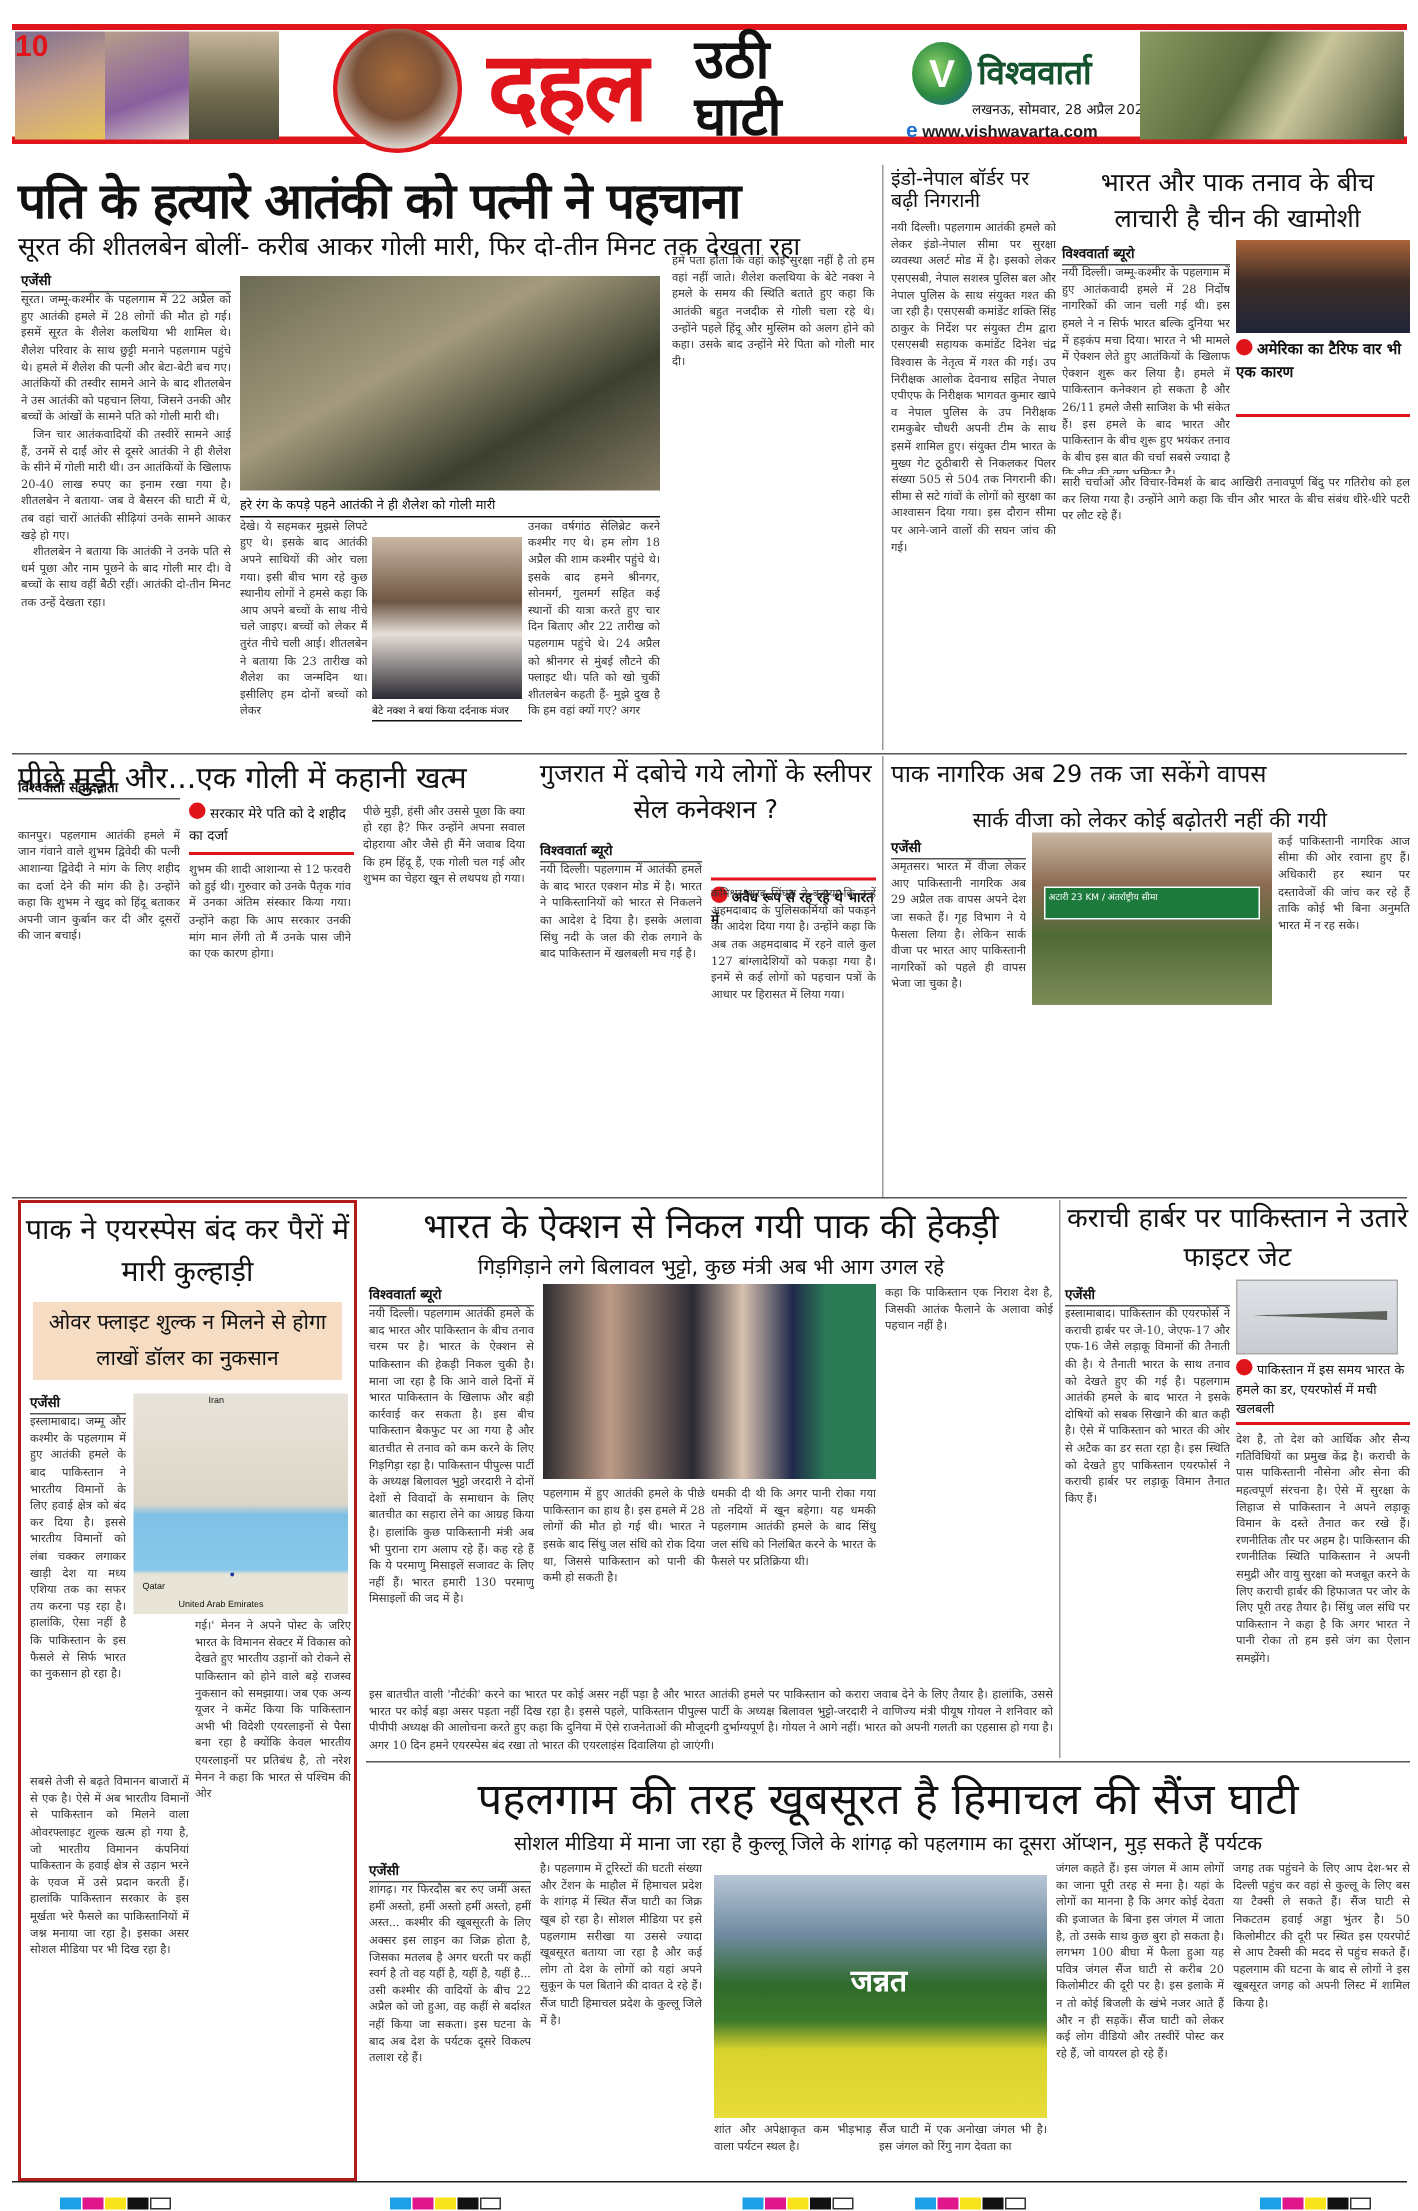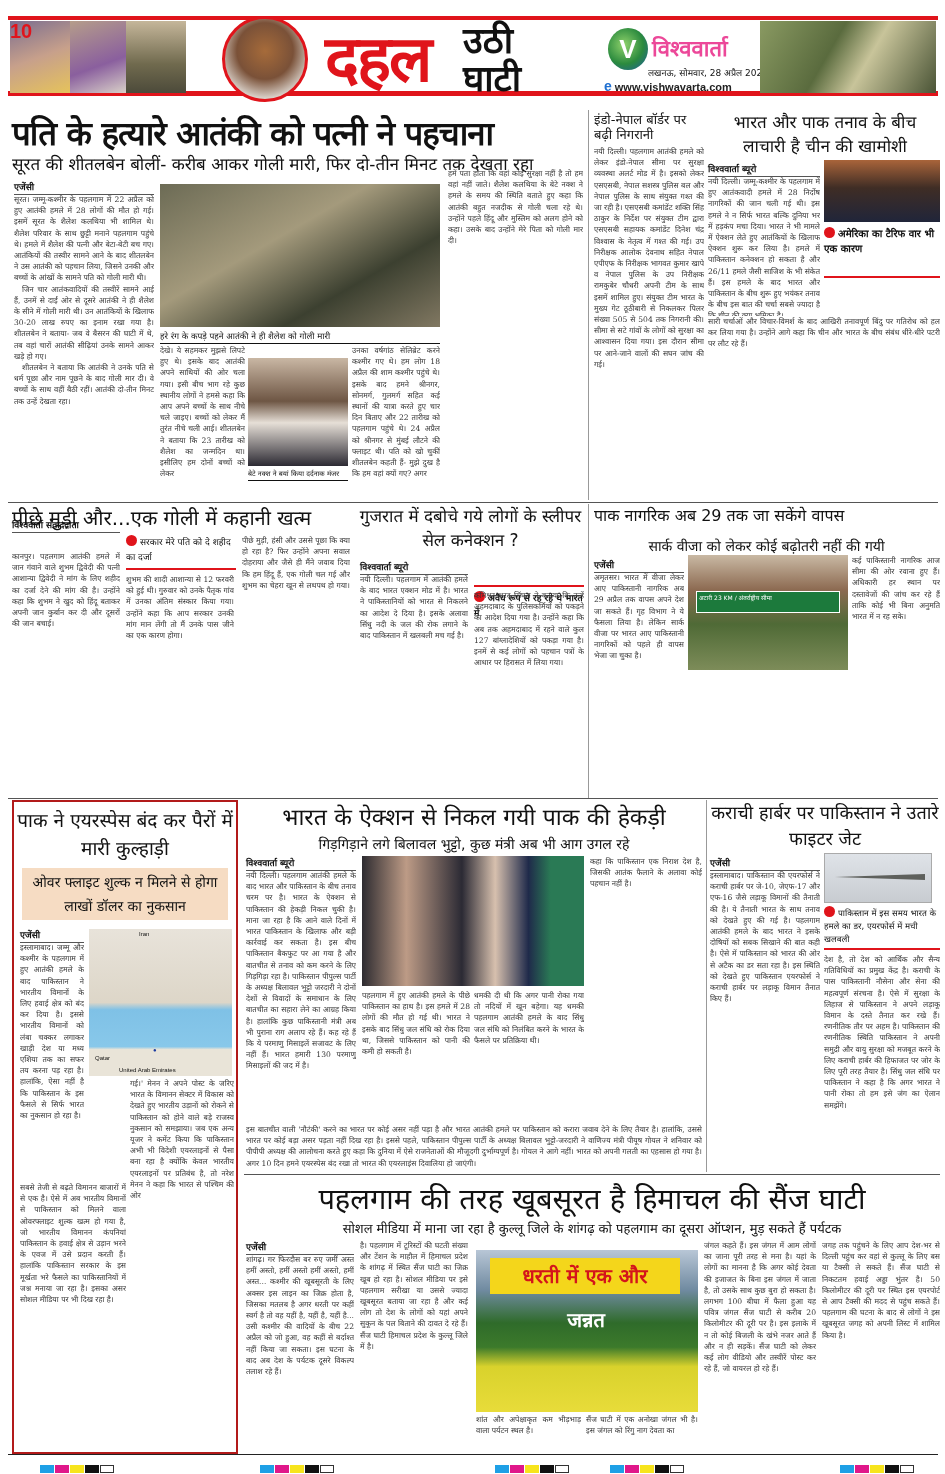--- a/index.html
+++ b/index.html
@@ -8,21 +8,21 @@
 .masthead{left:8px;top:16px;width:930px;height:80px;border-top:4px solid #e0141b;border-bottom:5px solid #e0141b;background:#fff}
 .pageno{left:10px;top:20px;font:bold 20px "Liberation Sans",sans-serif;color:#e0141b;z-index:3}
 .photo{background:linear-gradient(135deg,#8a7a6a,#c9b8a0 40%,#5d6b4c 70%,#3e4a33)}
 .photo.p1{left:10px;top:21px;width:60px;height:72px;background:linear-gradient(160deg,#7c6e8f,#c7a08b 50%,#e6c35b)}
 .photo.p2{left:70px;top:21px;width:56px;height:72px;background:linear-gradient(160deg,#b59d8a,#8a5f9e 60%,#d9d0c8)}
 .photo.p3{left:126px;top:21px;width:60px;height:72px;background:linear-gradient(180deg,#c5b69a,#706a4e 60%,#4c4a3a)}
 .circle{left:222px;top:16px;width:86px;height:86px;border-radius:50%;border:3px solid #e0141b;background:radial-gradient(circle at 50% 40%,#a66b3a,#7a5138 45%,#d8cfc7 75%);z-index:2}
 .dahal{left:325px;top:24px;font:bold 64px "DejaVu Sans",sans-serif;color:#e0141b;letter-spacing:-2px;line-height:70px}
 .uthi{left:463px;top:22px;font:bold 36px "DejaVu Sans",sans-serif;color:#111;line-height:38px}
 .logo-v{left:608px;top:28px;width:40px;height:42px;border-radius:50%;background:radial-gradient(circle at 40% 40%,#8fd26b,#2b8a3e 55%,#1c5aa6);color:#fff;font:bold 26px "Liberation Sans",sans-serif;text-align:center;line-height:42px}
-.brand{left:652px;top:32px;font:bold 22px "DejaVu Sans",sans-serif;color:#ec4899}
+.brand{left:652px;top:32px;font:bold 22px "DejaVu Sans",sans-serif;color:#14532d}
 .dateline{left:648px;top:66px;font:9px "DejaVu Sans",sans-serif;color:#111}
 .web{left:604px;top:78px;font:bold 11px "Liberation Sans",sans-serif;color:#222}
 .web .e{color:#1f6fd1;font-size:14px;margin-right:3px}
 .photo.p4{left:760px;top:21px;width:176px;height:72px;background:linear-gradient(120deg,#8a9a62,#5a6b3e 40%,#c8c49a 60%,#4a5436)}
 h1,h2,h3{font-family:"DejaVu Sans",sans-serif;font-weight:bold;color:#111}
 .hl-main{left:12px;top:110px;font-size:33px;letter-spacing:-1px;white-space:nowrap}
 .sub-main{left:12px;top:152px;font-size:17px;font-weight:normal;white-space:nowrap}
 .byline{font:bold 9px "DejaVu Sans",sans-serif;border-bottom:1px solid #555;padding-bottom:1px}
 .body{font:7.6px/11.2px "DejaVu Serif",serif;color:#333;text-align:justify;overflow:hidden}
 .img{background:linear-gradient(150deg,#6c6b55,#a49a7c 40%,#3c4030 70%,#817862)}
@@ -56,21 +56,21 @@
 <div class="abs brand">विश्ववार्ता</div>
 <div class="abs dateline">लखनऊ, सोमवार, 28 अप्रैल 2025</div>
 <div class="abs web"><span class="e">e</span><span>www.vishwavarta.com</span></div>
 <div class="abs photo p4"></div>
 
 <h1 class="abs hl-main">पति के हत्यारे आतंकी को पत्नी ने पहचाना</h1>
 <h2 class="abs sub-main">सूरत की शीतलबेन बोलीं- करीब आकर गोली मारी, फिर दो-तीन मिनट तक देखता रहा</h2>
 <div class="abs byline" style="left:14px;top:180px;width:140px">एजेंसी</div>
 <div class="abs body" style="left:14px;top:194px;width:140px;height:304px">
   <p>सूरत। जम्मू-कश्मीर के पहलगाम में 22 अप्रैल को हुए आतंकी हमले में 28 लोगों की मौत हो गई। इसमें सूरत के शैलेश कलथिया भी शामिल थे। शैलेश परिवार के साथ छुट्टी मनाने पहलगाम पहुंचे थे। हमले में शैलेश की पत्नी और बेटा-बेटी बच गए। आतंकियों की तस्वीर सामने आने के बाद शीतलबेन ने उस आतंकी को पहचान लिया, जिसने उनकी और बच्चों के आंखों के सामने पति को गोली मारी थी।</p>
-  <p style="text-indent:8px">जिन चार आतंकवादियों की तस्वीरें सामने आई हैं, उनमें से दाईं ओर से दूसरे आतंकी ने ही शैलेश के सीने में गोली मारी थी। उन आतंकियों के खिलाफ 30-20 लाख रुपए का इनाम रखा गया है। शीतलबेन ने बताया- जब वे बैसरन की घाटी में थे, तब वहां चारों आतंकी सीढ़ियां उनके सामने आकर खड़े हो गए।</p>
+  <p style="text-indent:8px">जिन चार आतंकवादियों की तस्वीरें सामने आई हैं, उनमें से दाईं ओर से दूसरे आतंकी ने ही शैलेश के सीने में गोली मारी थी। उन आतंकियों के खिलाफ 20-40 लाख रुपए का इनाम रखा गया है। शीतलबेन ने बताया- जब वे बैसरन की घाटी में थे, तब वहां चारों आतंकी सीढ़ियां उनके सामने आकर खड़े हो गए।</p>
   <p style="text-indent:8px">शीतलबेन ने बताया कि आतंकी ने उनके पति से धर्म पूछा और नाम पूछने के बाद गोली मार दी। वे बच्चों के साथ वहीं बैठी रहीं। आतंकी दो-तीन मिनट तक उन्हें देखता रहा।</p>
 </div>
 <div class="abs img" style="left:160px;top:184px;width:280px;height:143px"></div>
 <div class="abs caption" style="left:160px;top:328px;width:280px">हरे रंग के कपड़े पहने आतंकी ने ही शैलेश को गोली मारी</div>
 <div class="abs body" style="left:160px;top:345px;width:85px;height:150px">देखे। ये सहमकर मुझसे लिपटे हुए थे। इसके बाद आतंकी अपने साथियों की ओर चला गया। इसी बीच भाग रहे कुछ स्थानीय लोगों ने हमसे कहा कि आप अपने बच्चों के साथ नीचे चले जाइए। बच्चों को लेकर मैं तुरंत नीचे चली आई। शीतलबेन ने बताया कि 23 तारीख को शैलेश का जन्मदिन था। इसीलिए हम दोनों बच्चों को लेकर</div>
 <div class="abs img" style="left:248px;top:358px;width:100px;height:108px;background:linear-gradient(180deg,#c9b7a4,#6e5644 40%,#e6dfd7 60%,#2c2a33)"></div>
 <div class="abs caption" style="left:248px;top:467px;width:100px;font-size:7px">बेटे नक्श ने बयां किया दर्दनाक मंजर</div>
 <div class="abs body" style="left:352px;top:345px;width:88px;height:150px">उनका वर्षगांठ सेलिब्रेट करने कश्मीर गए थे। हम लोग 18 अप्रैल की शाम कश्मीर पहुंचे थे। इसके बाद हमने श्रीनगर, सोनमर्ग, गुलमर्ग सहित कई स्थानों की यात्रा करते हुए चार दिन बिताए और 22 तारीख को पहलगाम पहुंचे थे। 24 अप्रैल को श्रीनगर से मुंबई लौटने की फ्लाइट थी। पति को खो चुकीं शीतलबेन कहती हैं- मुझे दुख है कि हम वहां क्यों गए? अगर</div>
 <div class="abs body" style="left:448px;top:168px;width:135px;height:312px">
   <p>हमें पता होता कि वहां कोई सुरक्षा नहीं है तो हम वहां नहीं जाते। शैलेश कलथिया के बेटे नक्श ने हमले के समय की स्थिति बताते हुए कहा कि आतंकी बहुत नजदीक से गोली चला रहे थे। उन्होंने पहले हिंदू और मुस्लिम को अलग होने को कहा। उसके बाद उन्होंने मेरे पिता को गोली मार दी।</p>
@@ -157,21 +157,20 @@
 <div class="abs body" style="left:824px;top:954px;width:116px;height:216px">देश है, तो देश को आर्थिक और सैन्य गतिविधियों का प्रमुख केंद्र है। कराची के पास पाकिस्तानी नौसेना और सेना की महत्वपूर्ण संरचना है। ऐसे में सुरक्षा के लिहाज से पाकिस्तान ने अपने लड़ाकू विमान के दस्ते तैनात कर रखे हैं। रणनीतिक तौर पर अहम है। पाकिस्तान की रणनीतिक स्थिति पाकिस्तान ने अपनी समुद्री और वायु सुरक्षा को मजबूत करने के लिए कराची हार्बर की हिफाजत पर जोर के लिए पूरी तरह तैयार है। सिंधु जल संधि पर पाकिस्तान ने कहा है कि अगर भारत ने पानी रोका तो हम इसे जंग का ऐलान समझेंगे।</div>
 
 <div class="abs rule-h" style="left:244px;top:1174px;width:696px"></div>
 
 <h1 class="abs" style="left:244px;top:1178px;width:696px;font-size:29px;font-weight:normal;text-align:center;white-space:nowrap">पहलगाम की तरह खूबसूरत है हिमाचल की सैंज घाटी</h1>
 <h3 class="abs" style="left:244px;top:1219px;width:696px;font-size:13px;font-weight:normal;text-align:center;white-space:nowrap">सोशल मीडिया में माना जा रहा है कुल्लू जिले के शांगढ़ को पहलगाम का दूसरा ऑप्शन, मुड़ सकते हैं पर्यटक</h3>
 <div class="abs byline" style="left:246px;top:1240px;width:108px">एजेंसी</div>
 <div class="abs body" style="left:246px;top:1254px;width:108px;height:198px">शांगढ़। गर फिरदौस बर रुए जमीं अस्त हमीं अस्तो, हमीं अस्तो हमीं अस्तो, हमीं अस्त... कश्मीर की खूबसूरती के लिए अक्सर इस लाइन का जिक्र होता है, जिसका मतलब है अगर धरती पर कहीं स्वर्ग है तो वह यहीं है, यहीं है, यहीं है... उसी कश्मीर की वादियों के बीच 22 अप्रैल को जो हुआ, वह कहीं से बर्दाश्त नहीं किया जा सकता। इस घटना के बाद अब देश के पर्यटक दूसरे विकल्प तलाश रहे हैं।</div>
 <div class="abs body" style="left:360px;top:1240px;width:108px;height:212px">है। पहलगाम में टूरिस्टों की घटती संख्या और टेंशन के माहौल में हिमाचल प्रदेश के शांगढ़ में स्थित सैंज घाटी का जिक्र खूब हो रहा है। सोशल मीडिया पर इसे पहलगाम सरीखा या उससे ज्यादा खूबसूरत बताया जा रहा है और कई लोग तो देश के लोगों को यहां अपने सुकून के पल बिताने की दावत दे रहे हैं। सैंज घाटी हिमाचल प्रदेश के कुल्लू जिले में है।</div>
 <div class="abs" style="left:476px;top:1250px;width:222px;height:162px;background:linear-gradient(180deg,#b8c6d6 0%,#6f8aa0 25%,#2f6b2a 45%,#3c7a2b 60%,#d9d22c 72%,#e8dc3a 100%)">
-  <div class="abs" style="left:14px;top:8px;width:190px;height:36px;background:#f4d61b;font:bold 20px/36px 'DejaVu Sans',sans-serif;color:#d4141b;text-align:center">धरती में एक और</div>
   <div class="abs" style="left:70px;top:56px;width:80px;font:bold 20px 'DejaVu Sans',sans-serif;color:#fff;text-align:center">जन्नत</div>
 </div>
 <div class="abs body" style="left:476px;top:1414px;width:105px;height:38px">शांत और अपेक्षाकृत कम भीड़भाड़ वाला पर्यटन स्थल है।</div>
 <div class="abs body" style="left:586px;top:1414px;width:112px;height:38px">सैंज घाटी में एक अनोखा जंगल भी है। इस जंगल को रिंगु नाग देवता का</div>
 <div class="abs body" style="left:704px;top:1240px;width:112px;height:212px">जंगल कहते हैं। इस जंगल में आम लोगों का जाना पूरी तरह से मना है। यहां के लोगों का मानना है कि अगर कोई देवता की इजाजत के बिना इस जंगल में जाता है, तो उसके साथ कुछ बुरा हो सकता है। लगभग 100 बीघा में फैला हुआ यह पवित्र जंगल सैंज घाटी से करीब 20 किलोमीटर की दूरी पर है। इस इलाके में न तो कोई बिजली के खंभे नजर आते हैं और न ही सड़कें। सैंज घाटी को लेकर कई लोग वीडियो और तस्वीरें पोस्ट कर रहे हैं, जो वायरल हो रहे हैं।</div>
 <div class="abs body" style="left:822px;top:1240px;width:118px;height:212px">जगह तक पहुंचने के लिए आप देश-भर से दिल्ली पहुंच कर वहां से कुल्लू के लिए बस या टैक्सी ले सकते हैं। सैंज घाटी से निकटतम हवाई अड्डा भुंतर है। 50 किलोमीटर की दूरी पर स्थित इस एयरपोर्ट से आप टैक्सी की मदद से पहुंच सकते हैं। पहलगाम की घटना के बाद से लोगों ने इस खूबसूरत जगह को अपनी लिस्ट में शामिल किया है।</div>
 
 <div class="abs rule-h" style="left:8px;top:1454px;width:930px;background:#222"></div>
 
 <div class="abs cmyk" style="left:40px"><span style="background:#1ea0e6"></span><span style="background:#e0178a"></span><span style="background:#f7e41c"></span><span style="background:#111"></span><span style="border:1px solid #333"></span></div>

